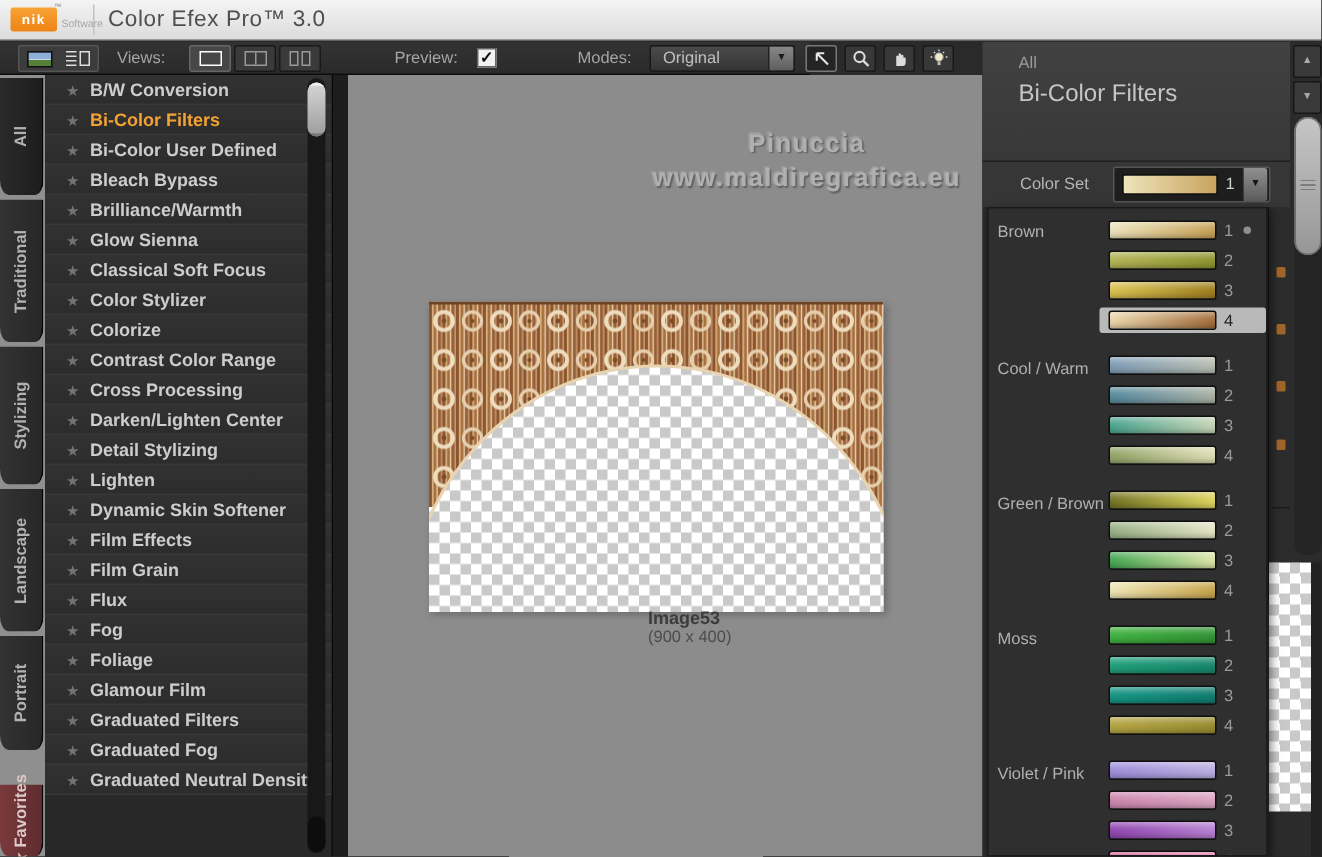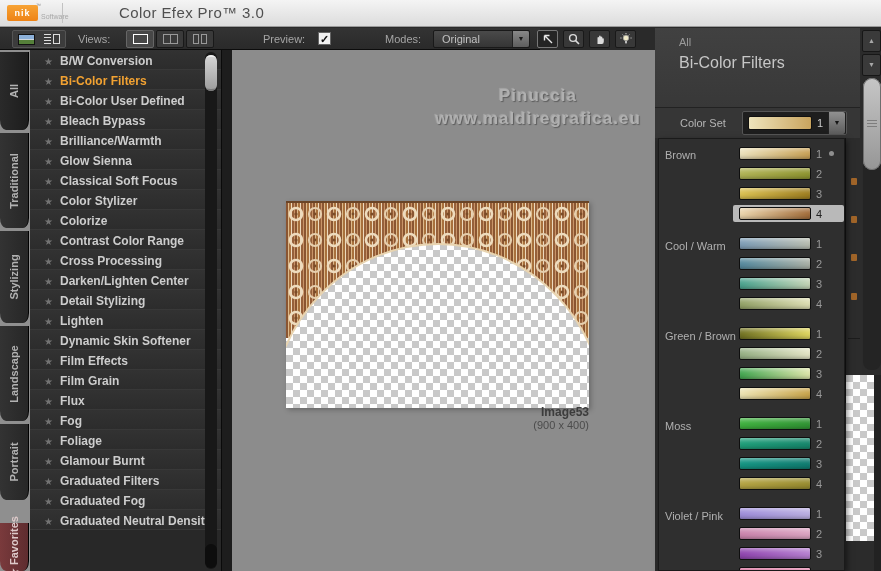--- a/index.html
+++ b/index.html
@@ -9,21 +9,21 @@
 
   
   .titlebar { position:absolute; left:0; top:0; width:881px; height:27px;
     background:linear-gradient(#f4f4f4,#dcdcdc); border-bottom:1px solid #9a9a9a; }
   .logo-box { position:absolute; left:7px; top:5px; width:31px; height:16px;
     background:linear-gradient(#f7a335,#ee8315); border-radius:2px; color:#fff;
     font-size:9px; font-weight:bold; text-align:center; line-height:16px; letter-spacing:1px; }
   .logo-tm { position:absolute; left:36px; top:2px; font-size:5px; color:#888; }
   .logo-sub { position:absolute; left:41px; top:13px; font-size:7px; color:#a8a8a8; }
   .logo-div { position:absolute; left:62px; top:3px; width:1px; height:20px; background:#c2c2c2; }
-  .app-title { position:absolute; left:72px; top:4px; font-size:15px; color:#4f4f4f; letter-spacing:.4px;margin-left:47px; }
+  .app-title { position:absolute; left:72px; top:4px; font-size:15px; color:#4f4f4f; letter-spacing:.4px; }
 
   
   .toolbar { position:absolute; left:0; top:28px; width:540px; height:22px;
     background:linear-gradient(#333,#2a2a2a); border-bottom:1px solid #0c0c0c; }
   .tb-label { position:absolute; top:5px; font-size:11px; color:#a5a5a5; }
   .tb-imggroup { position:absolute; left:12px; top:2px; width:54px; height:18px; display:flex;
     background:#3c3c3c; border:1px solid #555; border-radius:2px; }
   .tb-imggroup .cell { flex:1; display:flex; align-items:center; justify-content:center; }
   .ic-photo { width:17px; height:11px; border:1px solid #111;
     background:linear-gradient(#8cb0d8 0 45%, #cfd8e0 45% 52%, #55803a 52% 100%); }
@@ -82,21 +82,21 @@
     border-radius:6px; background:#0d0d0d; }
   .gutter { position:absolute; left:222px; top:0; width:10px; height:521px; background:#1d1d1d; }
 
   
   .preview { position:absolute; left:232px; top:0; width:423px; height:521px; background:#8c8c8c; }
   .watermark { position:absolute; left:120px; top:34px; width:372px; text-align:center;
     color:#b0b0b0; font-weight:bold; font-size:17px; letter-spacing:1px;
     text-shadow:1px 1px 1px #5e5e5e, -1px -1px 1px #a6a6a6; line-height:23px; }
   .img-wrap { position:absolute; left:54px; top:151px; width:303px; height:207px;
     box-shadow:2px 2px 5px rgba(0,0,0,.25); }
-  .img-caption { position:absolute; left:200px; top:355px; width:157px; text-align:right; }
+  .img-caption { position:absolute; left:200px; top:355px; width:157px; }
   .img-caption .nm { font-size:12px; font-weight:bold; color:#3c3c3c; }
   .img-caption .sz { font-size:11px; color:#4c4c4c; }
 
   
   .rightpanel { position:absolute; left:655px; top:28px; width:226px; height:543px; background:#2b2b2b; }
   .rp-header { position:absolute; left:0; top:0; width:205px; height:80px;
     background:linear-gradient(#414141,#383838); border-bottom:1px solid #222; }
   .rp-cat { position:absolute; left:24px; top:8px; font-size:11px; color:#9b9b9b; }
   .rp-title { position:absolute; left:24px; top:26px; font-size:16px; color:#c6c6c6; }
   .cs-row { position:absolute; left:0; top:80px; width:205px; height:30px; background:#363636; }
@@ -261,21 +261,21 @@
       <div class="fitem"><span class="star">★</span><span class="flabel">Cross Processing</span></div>
       <div class="fitem"><span class="star">★</span><span class="flabel">Darken/Lighten Center</span></div>
       <div class="fitem"><span class="star">★</span><span class="flabel">Detail Stylizing</span></div>
       <div class="fitem"><span class="star">★</span><span class="flabel">Lighten</span></div>
       <div class="fitem"><span class="star">★</span><span class="flabel">Dynamic Skin Softener</span></div>
       <div class="fitem"><span class="star">★</span><span class="flabel">Film Effects</span></div>
       <div class="fitem"><span class="star">★</span><span class="flabel">Film Grain</span></div>
       <div class="fitem"><span class="star">★</span><span class="flabel">Flux</span></div>
       <div class="fitem"><span class="star">★</span><span class="flabel">Fog</span></div>
       <div class="fitem"><span class="star">★</span><span class="flabel">Foliage</span></div>
-      <div class="fitem"><span class="star">★</span><span class="flabel">Glamour Burnt</span></div>
+      <div class="fitem"><span class="star">★</span><span class="flabel">Glamour Film</span></div>
       <div class="fitem"><span class="star">★</span><span class="flabel">Graduated Filters</span></div>
       <div class="fitem"><span class="star">★</span><span class="flabel">Graduated Fog</span></div>
       <div class="fitem"><span class="star">★</span><span class="flabel">Graduated Neutral Density</span></div>
       <div class="lscroll-track"></div>
       <div class="lscroll-thumb"></div>
       <div class="lscroll-bottom"></div>
     </div>
     <div class="gutter"></div>
 
     <div class="preview">

